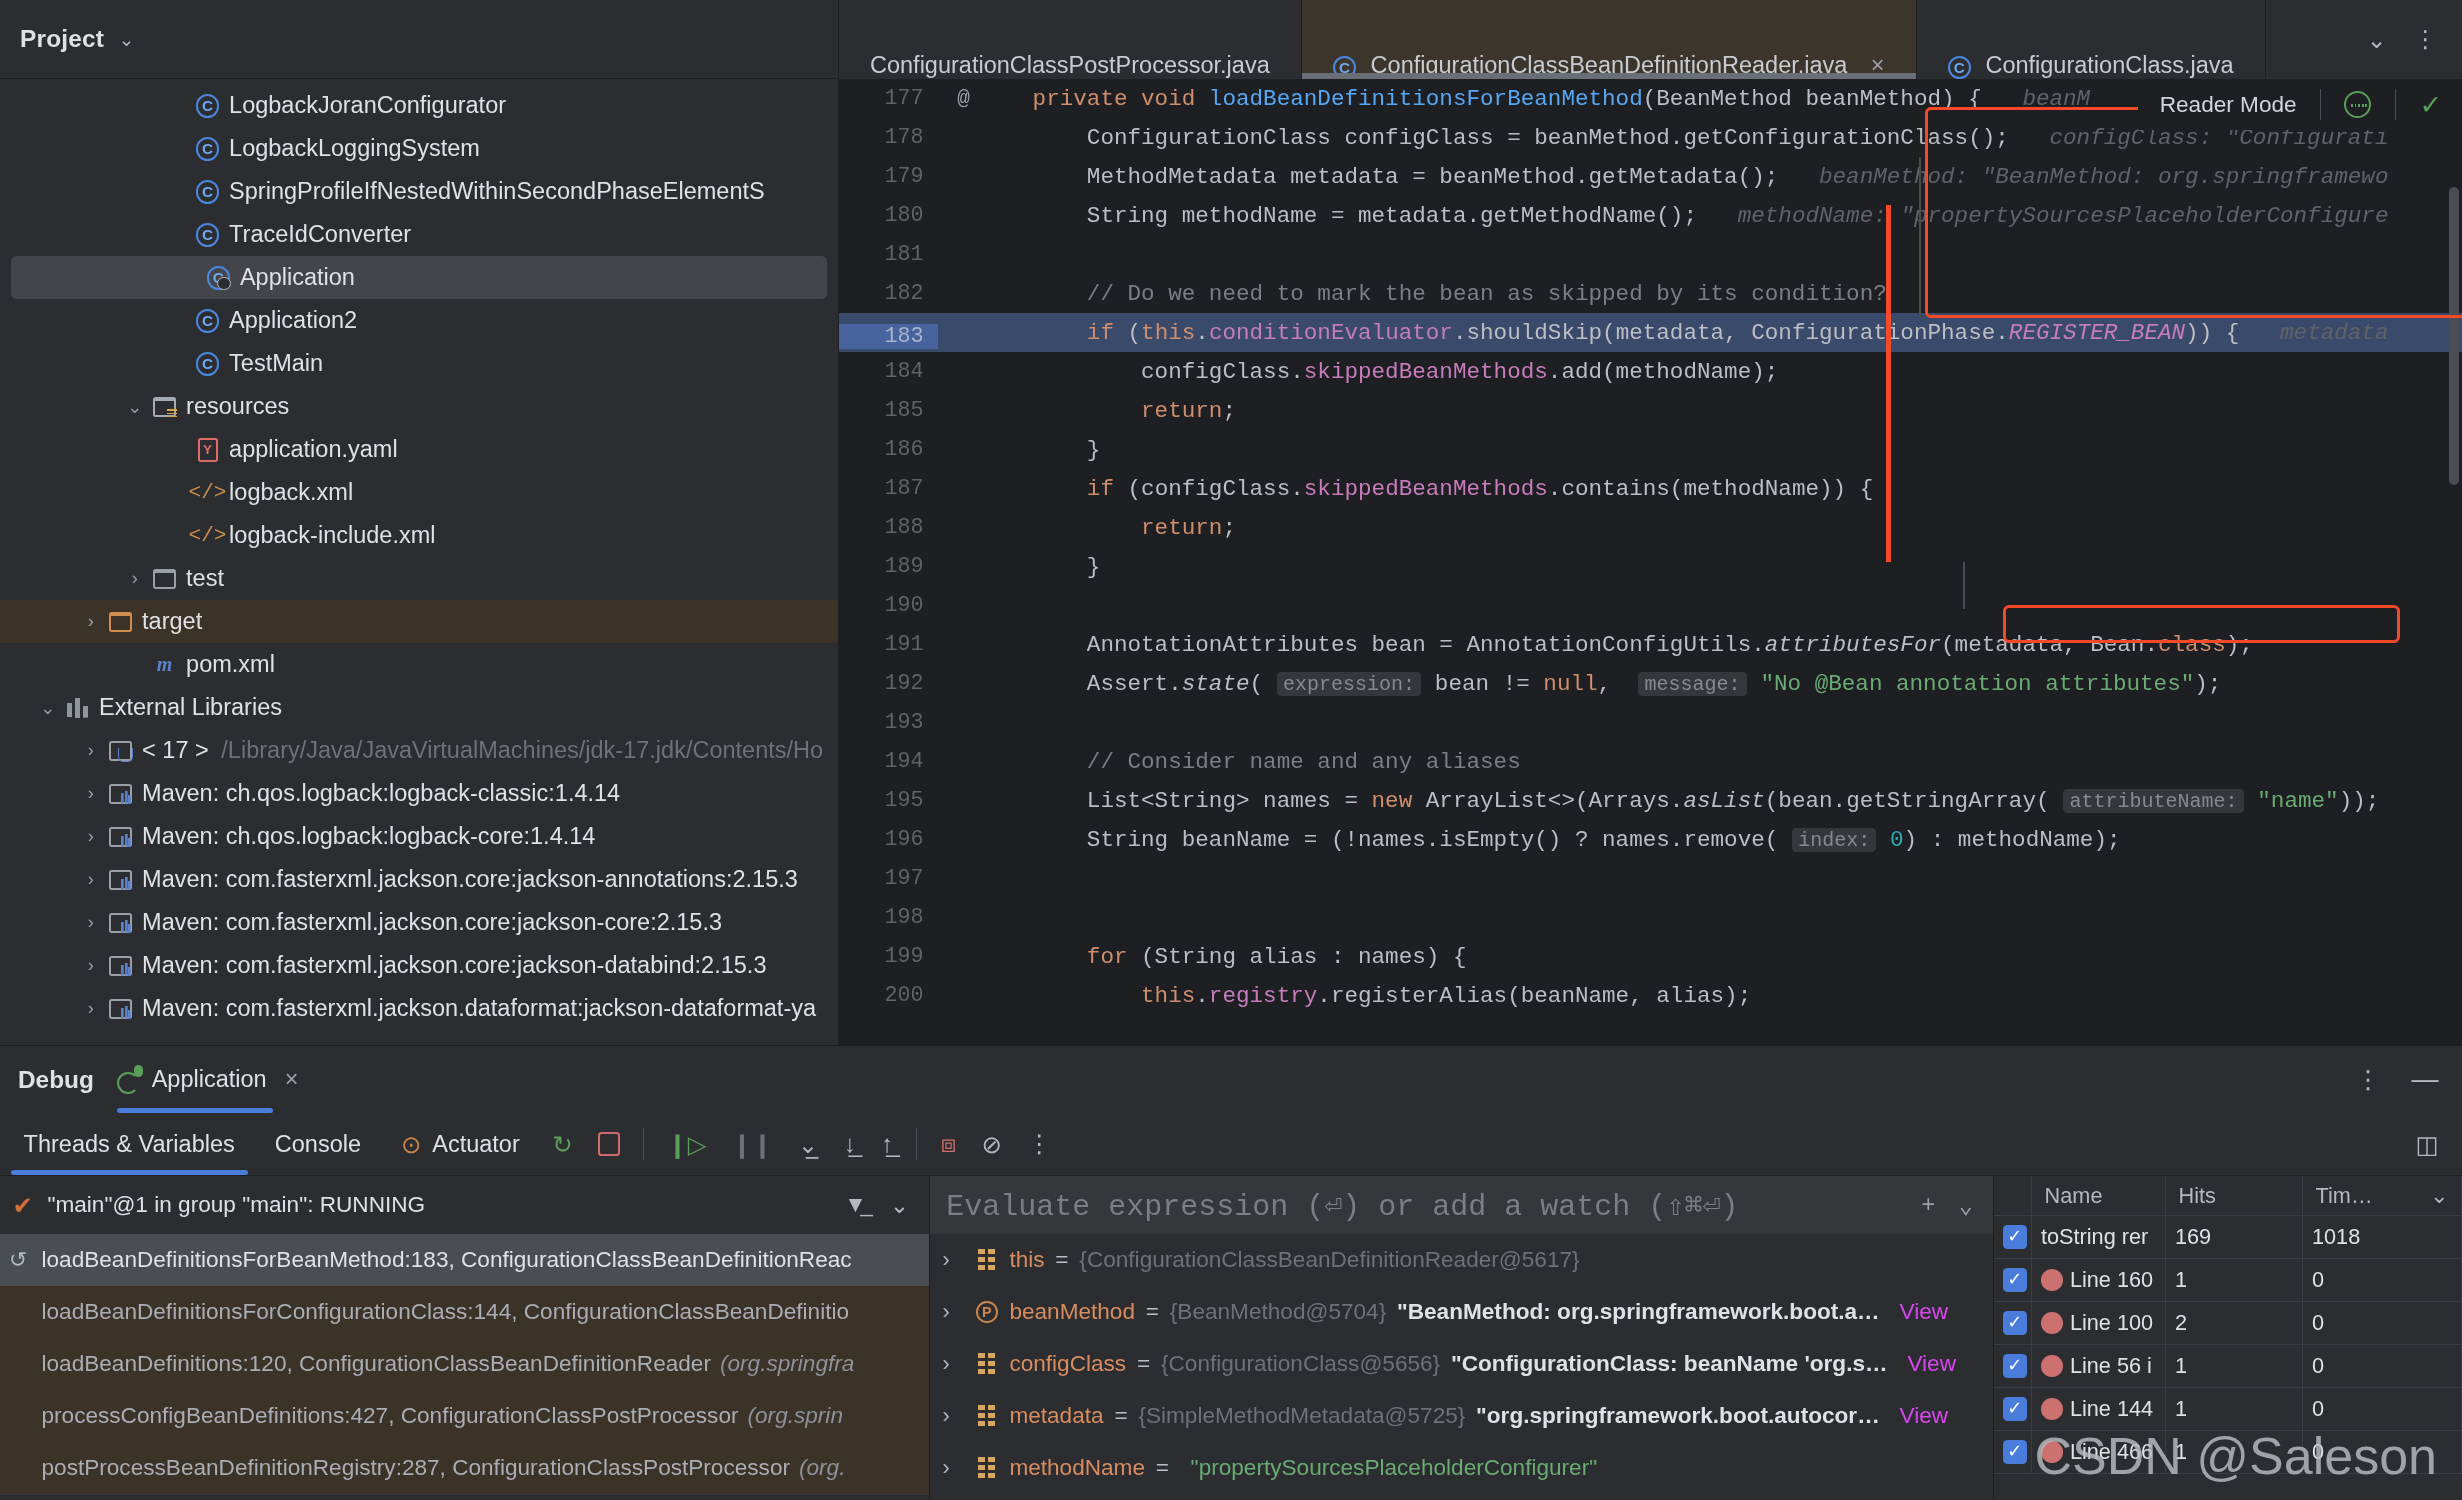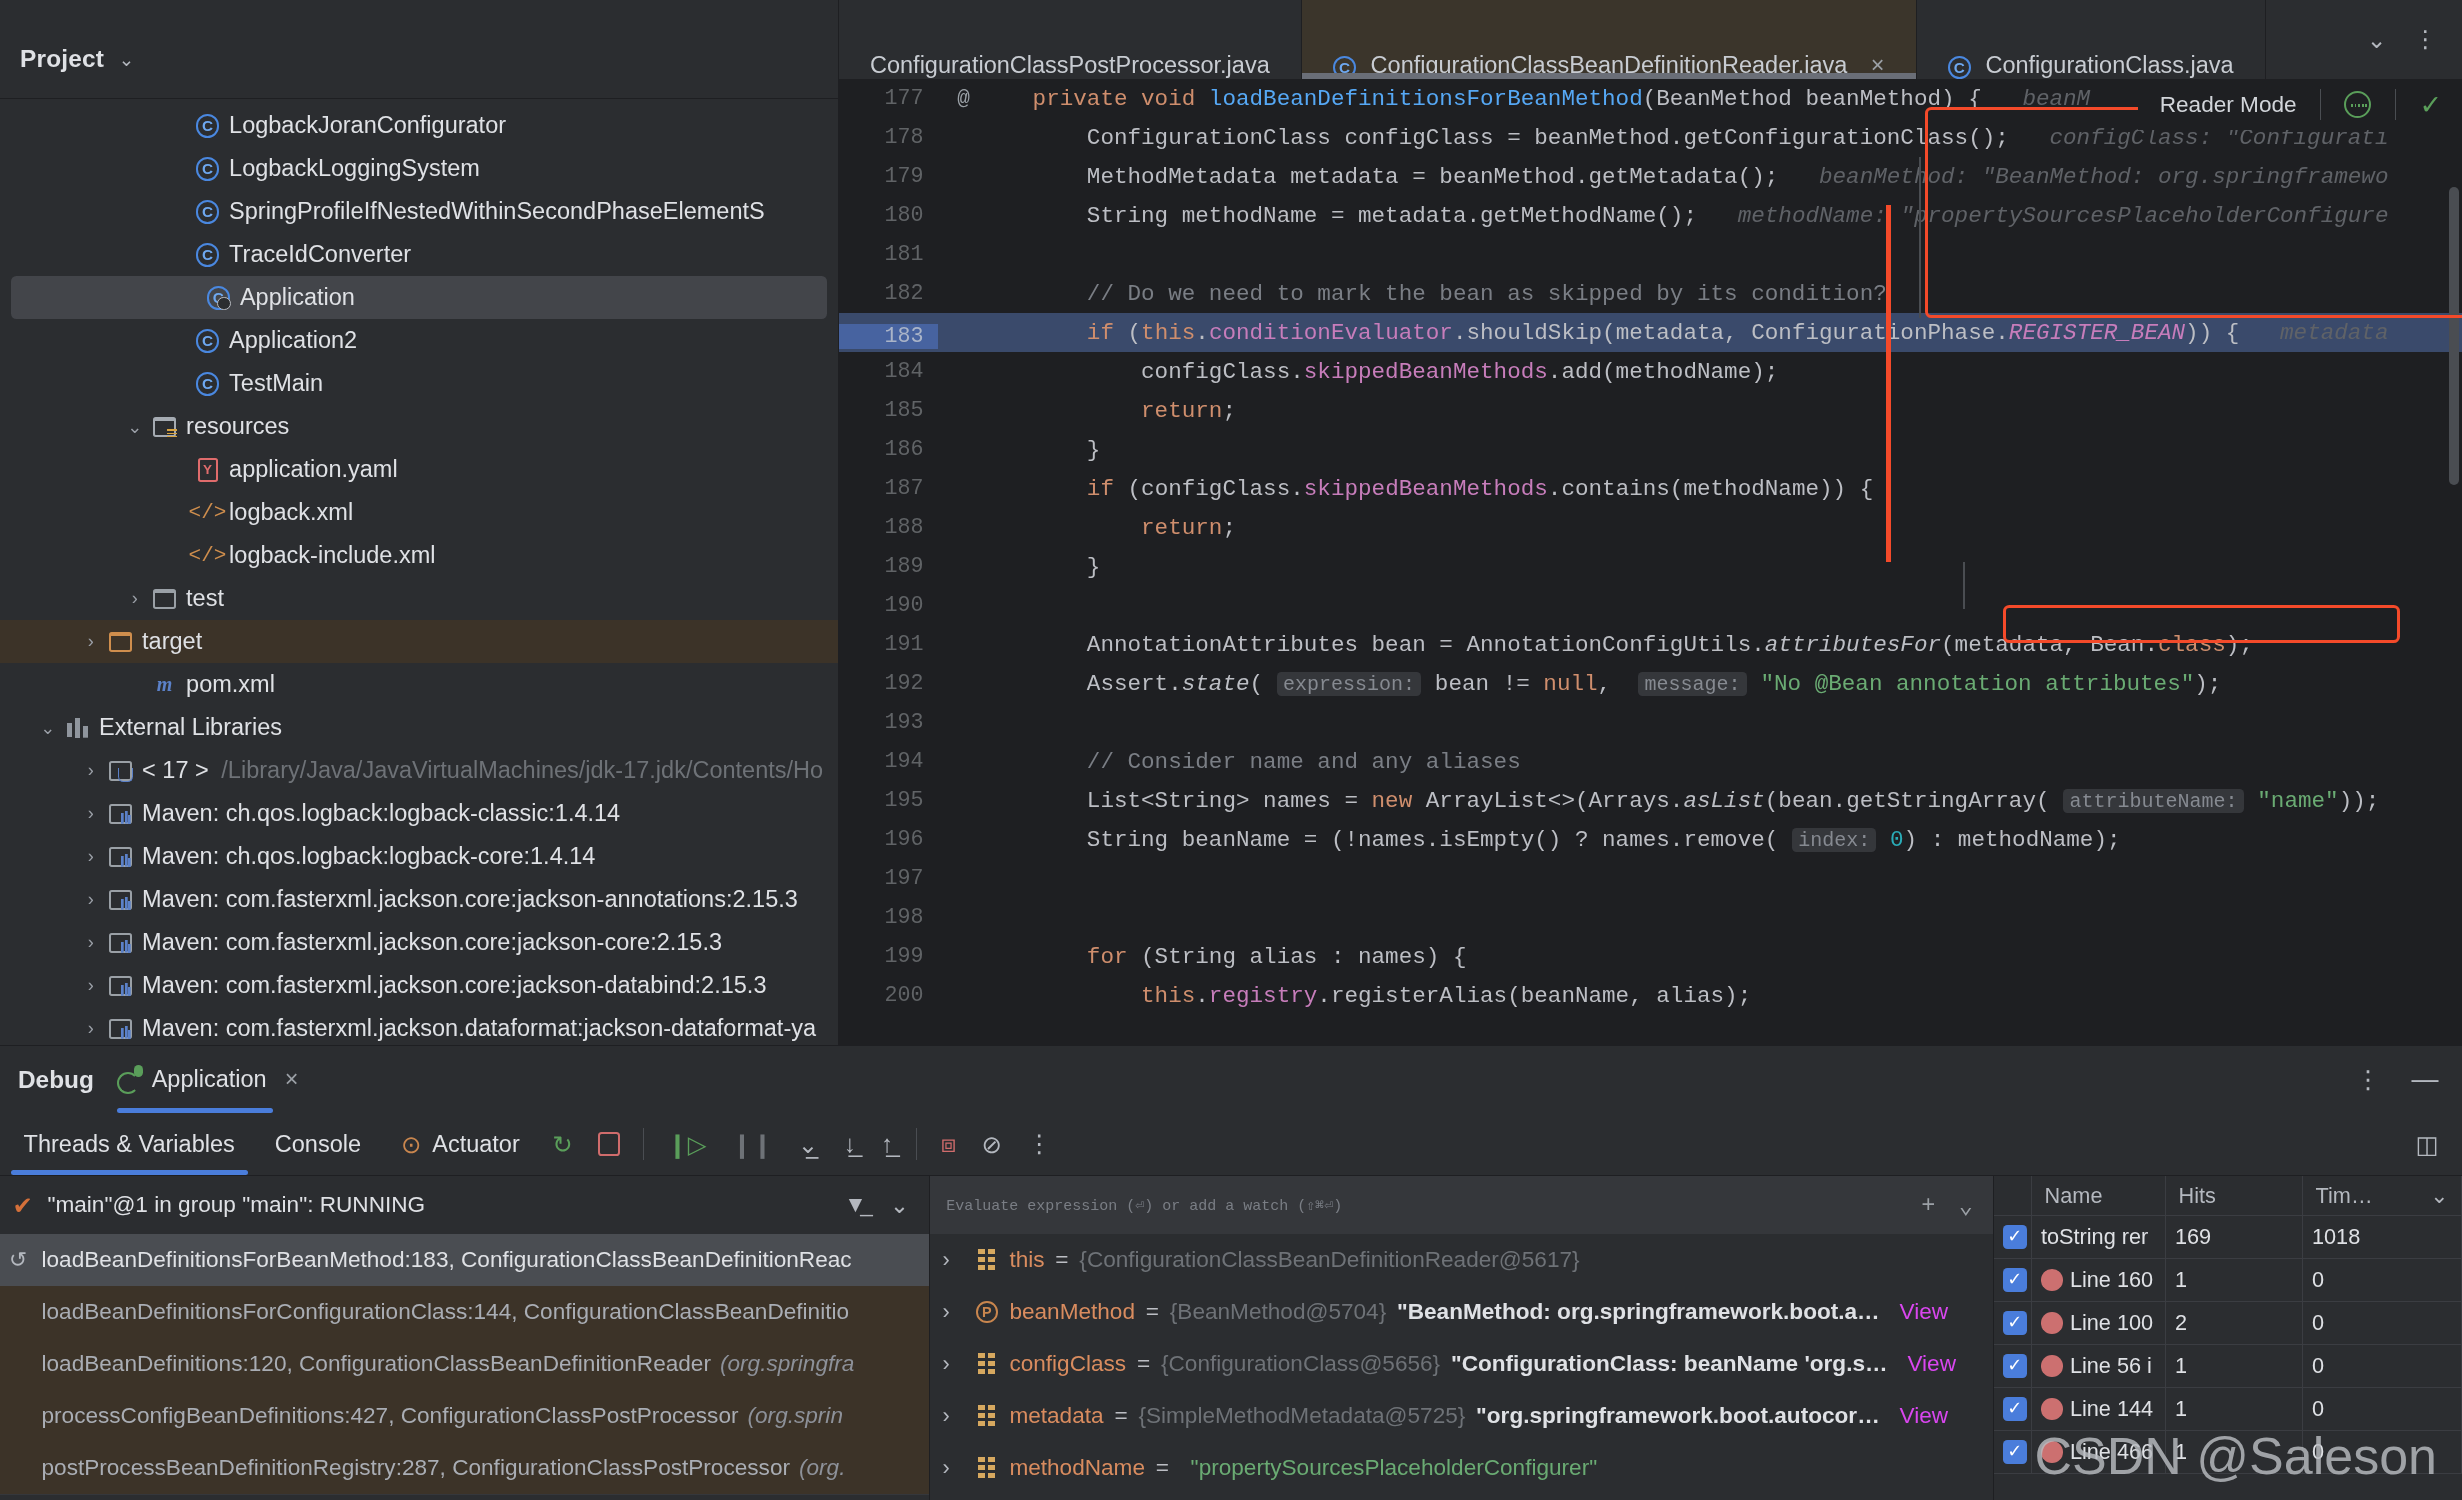--- a/index.html
+++ b/index.html
@@ -21,21 +21,20 @@
     background: #2b2d30;
     border-right: 0.9px solid #1e1f22;
     display: flex; flex-direction: column;
   }
   .project-header {
     height: 79px; min-height: 79px;
     display: flex; align-items: center;
     padding-left: 20px;
     background: #2b2d30;
     border-bottom: 0.9px solid #1e1f22;
-    margin-top: 20px;
   }
   .project-title { font-size: 24.4px; font-weight: bold; color: #dfe1e5; letter-spacing: 0.2px; }
   .chev { margin-left: 14.4px; color: #b4b8bf; font-size: 19px; }
   .tree { flex: 1; overflow: hidden; padding-top: 5.4px; position: relative; }
   .tree-row {
     height: 43px; display: flex; align-items: center;
     font-size: 23.5px; color: #dfe1e5; white-space: nowrap;
     position: relative;
   }
   .tree-row.sel { background: #43454a; border-radius: 5.4px; margin: 0 10.8px; }
@@ -175,21 +174,21 @@
   .frame-row.hl { background: #3c3328; }
   .frame-arrow { color: #b4b8bf; font-size: 21.7px; width: 23.5px;}
   .pkg { font-style: italic; color: #8d9199; }
   .hintbar {
     height: 56px; display: flex; align-items: center; padding-left: 14.4px;
     font-size: 21.7px; color: #a9adb4; background: #2b2d30; border-top: 0.9px solid #35373b;
   }
 
   .vars-col { flex: 1; display: flex; flex-direction: column; min-width:0; border-right: 0.9px solid #1e1f22;}
   .eval-bar { height: 58px; display: flex; align-items: center; padding-left: 16.2px; background: #35373b; font-family:"Liberation Mono",monospace;}
-  .eval-ph { font-size: 15px; color: #7a7e85; }
+  .eval-ph { font-size: 30px; color: #7a7e85; }
   .eval-right { margin-left:auto; display:flex; align-items:center; gap: 23.5px; padding-right: 20px; color:#9ba0a6; font-size: 23.5px;}
   .var-row { height: 52px; display: flex; align-items: center; gap: 10.8px; padding-left: 12.6px; font-size: 22.6px; white-space: nowrap; overflow: hidden;}
   .var-arrow { color: #b4b8bf; font-size: 21.7px; width: 21.7px; }
   .vico { width: 23.5px; flex: 0 0 auto; display:flex; align-items:center; justify-content:center;}
   .ico-var {
     width: 18px; height: 21.7px;
     background:
       linear-gradient(#d6a85f,#d6a85f) 0 0/7.2px 5.4px no-repeat,
       linear-gradient(#d6a85f,#d6a85f) 10px 0/7.2px 5.4px no-repeat,
       linear-gradient(#d6a85f,#d6a85f) 0 8.1px/7.2px 5.4px no-repeat,

